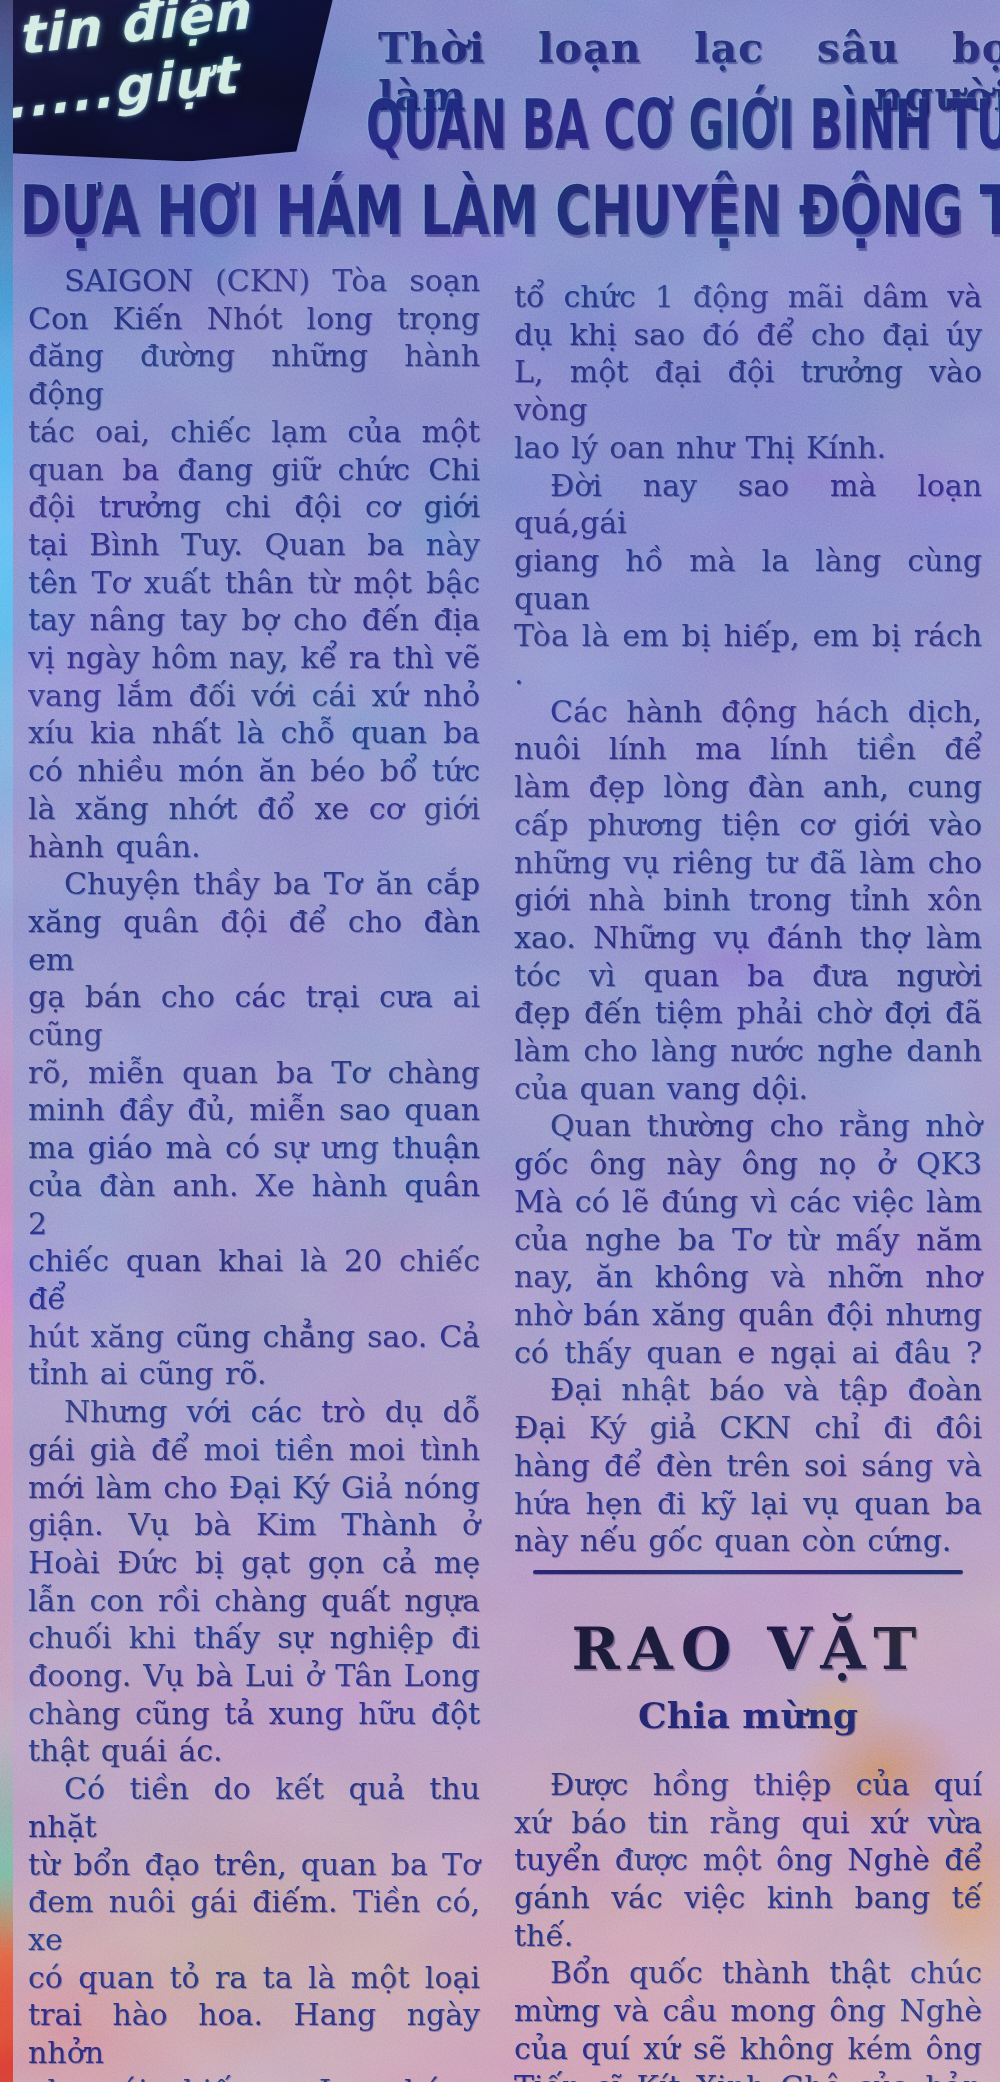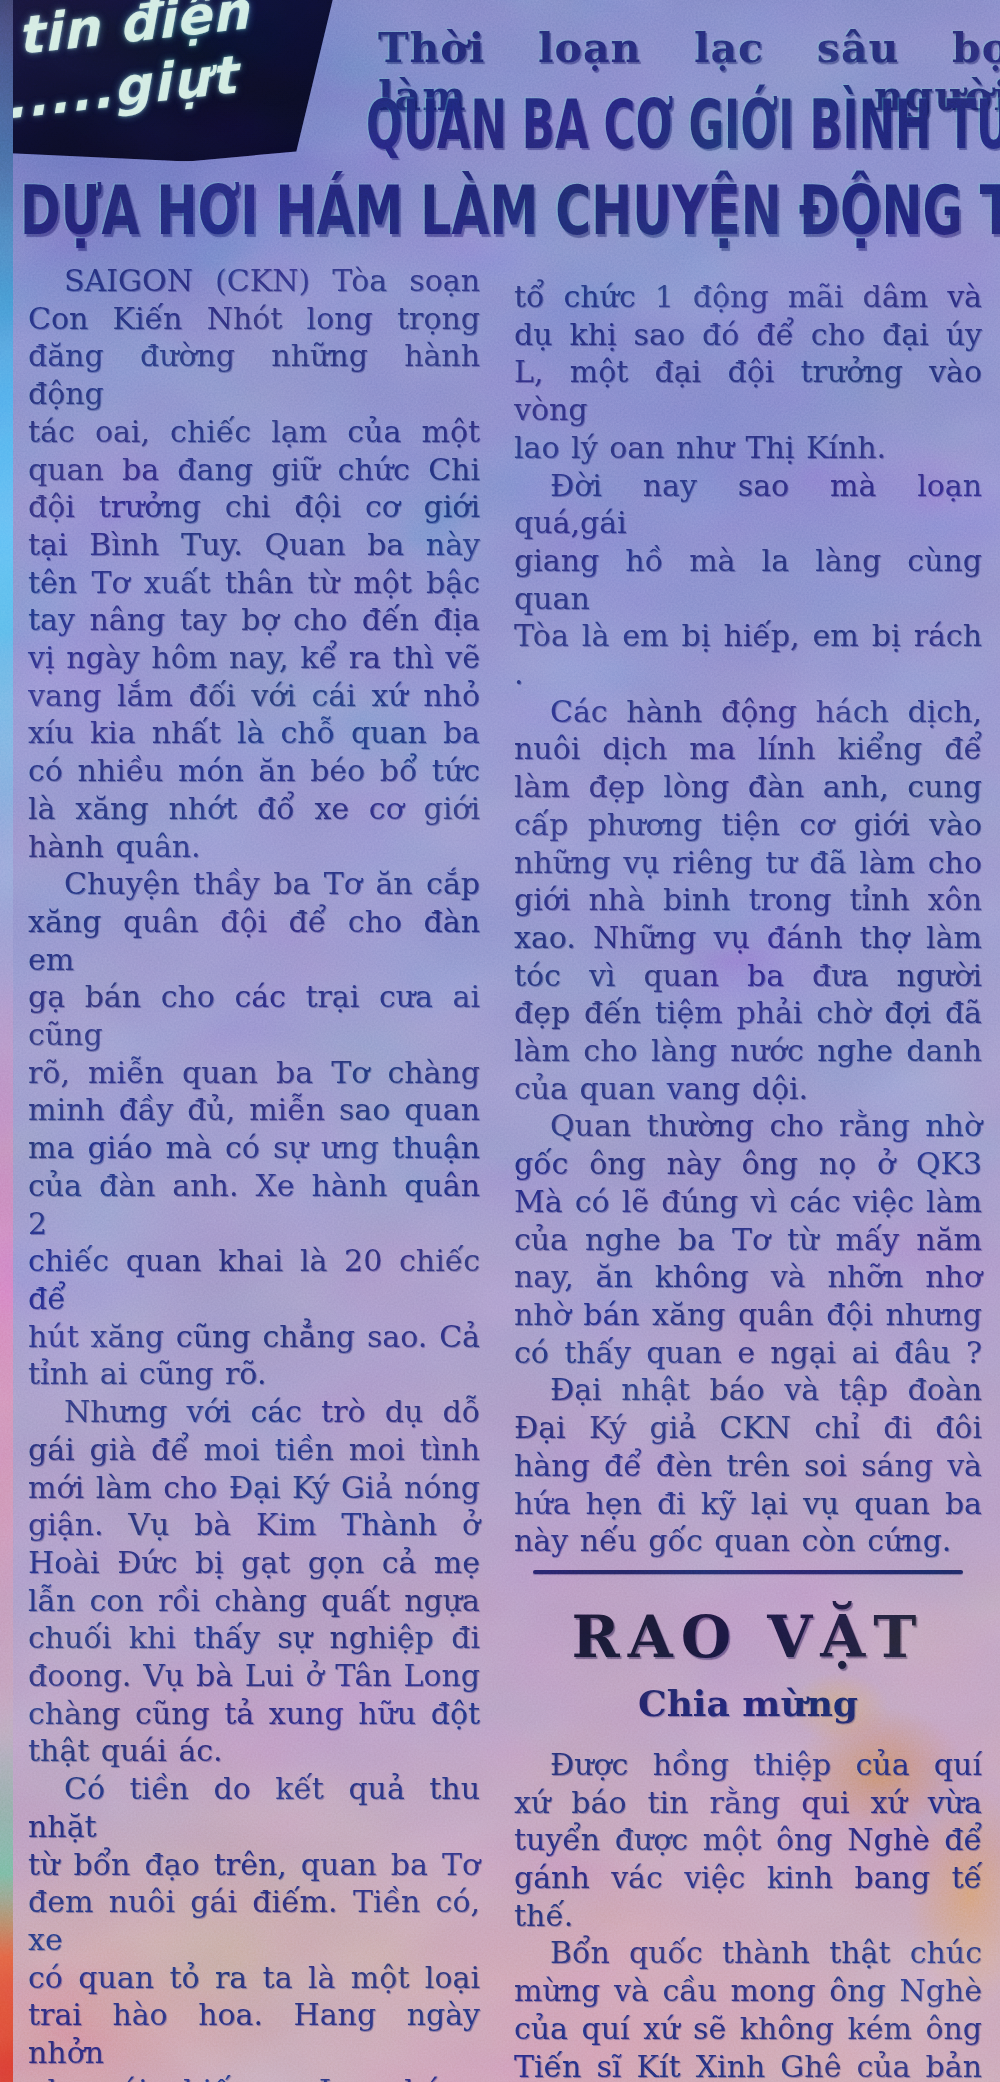--- a/index.html
+++ b/index.html
@@ -73,27 +73,27 @@
   .line{
     font-size:30px;line-height:37.7px;color:#232a6d;word-spacing:2px;
     text-align:justify;text-align-last:justify;
     text-shadow:-1px -.5px 0 rgba(110,215,195,.13), .9px .9px .7px rgba(20,24,85,.42);
   }
   .line.indent{text-indent:36px;}
   .line.endline{text-align-last:left;}
   .rule{height:4px;background:#1d2258;width:92%;margin:10px 0 0 4%;border-radius:2px;
         box-shadow:0 1px 1px rgba(20,25,80,.4);}
   .rao-heading{
-    margin-top:28px;text-align:center;font-weight:bold;font-size:58px;line-height:70px;
+    margin-top:40px;text-align:center;font-weight:bold;font-size:58px;line-height:70px;
     letter-spacing:8px;color:#15172e;
     text-shadow:1.5px 1.5px 1px rgba(10,10,40,.45);
   }
   .rao-sub{
     margin-top:8px;text-align:center;font-weight:bold;font-size:36px;line-height:46px;
-    color:#1c2058;text-shadow:1px 1px 1px rgba(15,18,70,.4);margin-bottom:20px;
+    color:#1c2058;text-shadow:1px 1px 1px rgba(15,18,70,.4);margin-bottom:28px;
   }
 </style>
 </head>
 <body>
 
 <div class="page">
 
   <div class="edge-strip"></div>
 
   <div class="badge">
@@ -155,21 +155,21 @@
     </div>
   <div class="col col-right" id="col-right">
       <div class="line">tổ chức 1 động mãi dâm và</div>
       <div class="line">dụ khị sao đó để cho đại úy</div>
       <div class="line">L, một đại đội trưởng vào vòng</div>
       <div class="line endline">lao lý oan như Thị Kính.</div>
       <div class="line indent">Đời nay sao mà loạn quá,gái</div>
       <div class="line">giang hồ mà la làng cùng quan</div>
       <div class="line">Tòa là em bị hiếp, em bị rách .</div>
       <div class="line indent">Các hành động hách dịch,</div>
-      <div class="line">nuôi dịch ma lính kiểng để</div>
+      <div class="line">nuôi lính ma lính tiền để</div>
       <div class="line">làm đẹp lòng đàn anh, cung</div>
       <div class="line">cấp phương tiện cơ giới vào</div>
       <div class="line">những vụ riêng tư đã làm cho</div>
       <div class="line">giới nhà binh trong tỉnh xôn</div>
       <div class="line">xao. Những vụ đánh thợ làm</div>
       <div class="line">tóc vì quan ba đưa người</div>
       <div class="line">đẹp đến tiệm phải chờ đợi đã</div>
       <div class="line">làm cho làng nước nghe danh</div>
       <div class="line endline">của quan vang dội.</div>
       <div class="line indent">Quan thường cho rằng nhờ</div>

